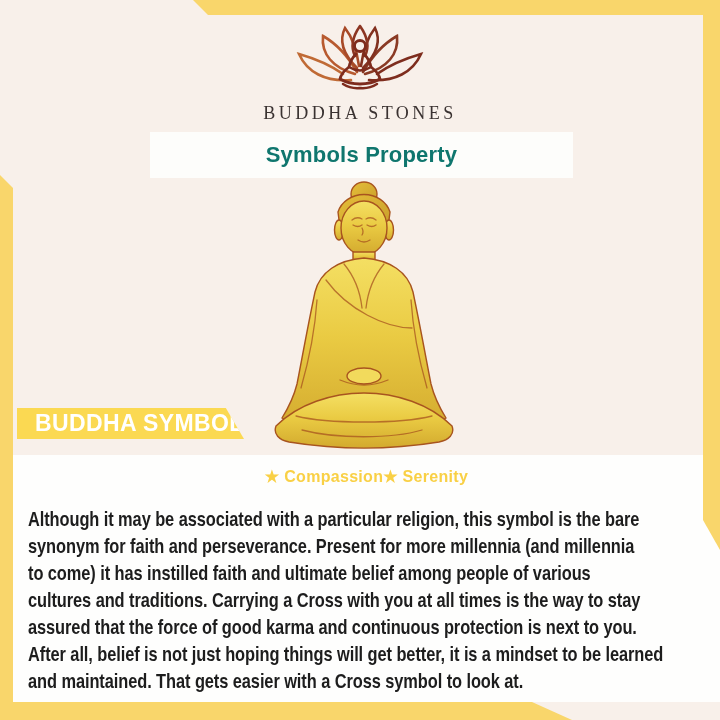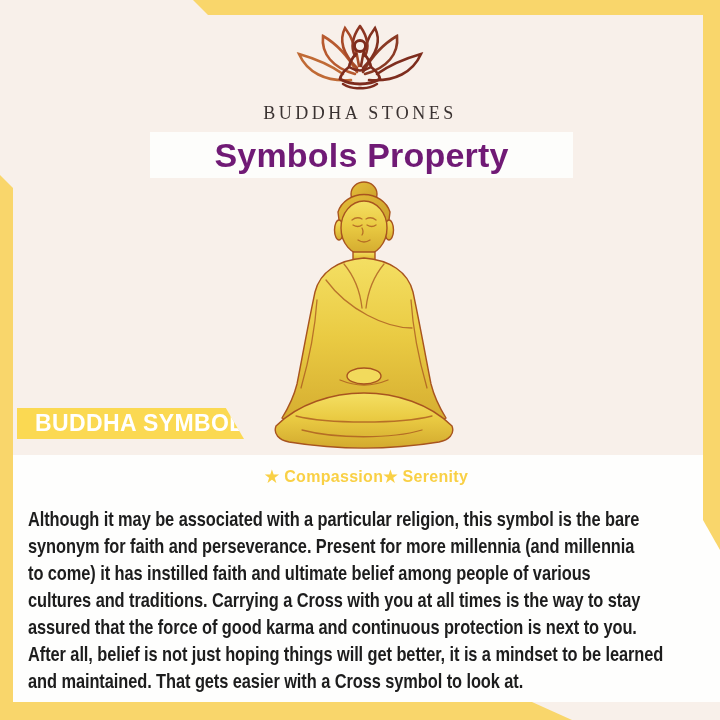--- a/index.html
+++ b/index.html
@@ -16,21 +16,21 @@
     position:absolute;left:0;top:103px;width:720px;text-align:center;
     font-family:"Liberation Serif",serif;font-size:18px;font-weight:400;
     letter-spacing:3.5px;color:#3a3231;z-index:2;
   }
   
   .title-band{
     position:absolute;left:150px;top:132px;width:423px;height:46px;z-index:2;
     background:#fdfdfb;display:flex;align-items:center;justify-content:center;
   }
   .title-band .title{
-    font-size:34px;font-weight:700;color:#701a75;letter-spacing:0.2px;
+    font-size:22px;font-weight:700;color:#0f766e;letter-spacing:0.2px;
   }
   
   .buddha{position:absolute;left:256px;top:178px;z-index:2;}
   
   .symbol-banner{
     position:absolute;left:17px;top:408px;width:227px;height:31px;z-index:3;
     background:#fbd952;
     clip-path:polygon(0 0,92% 0,100% 100%,0 100%);
     display:flex;align-items:center;
   }

